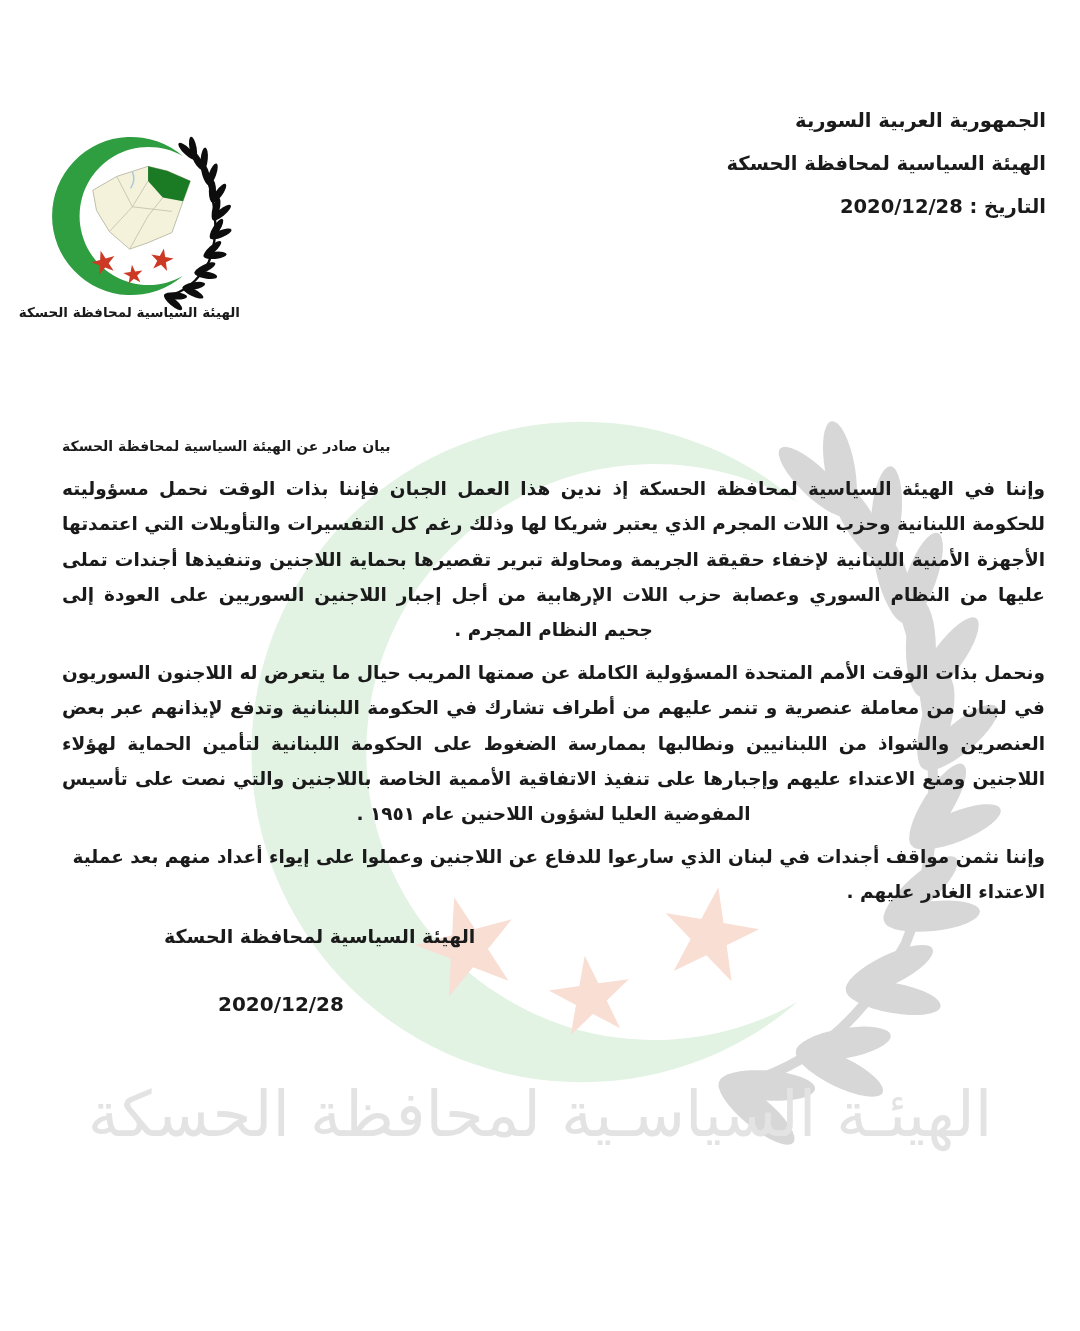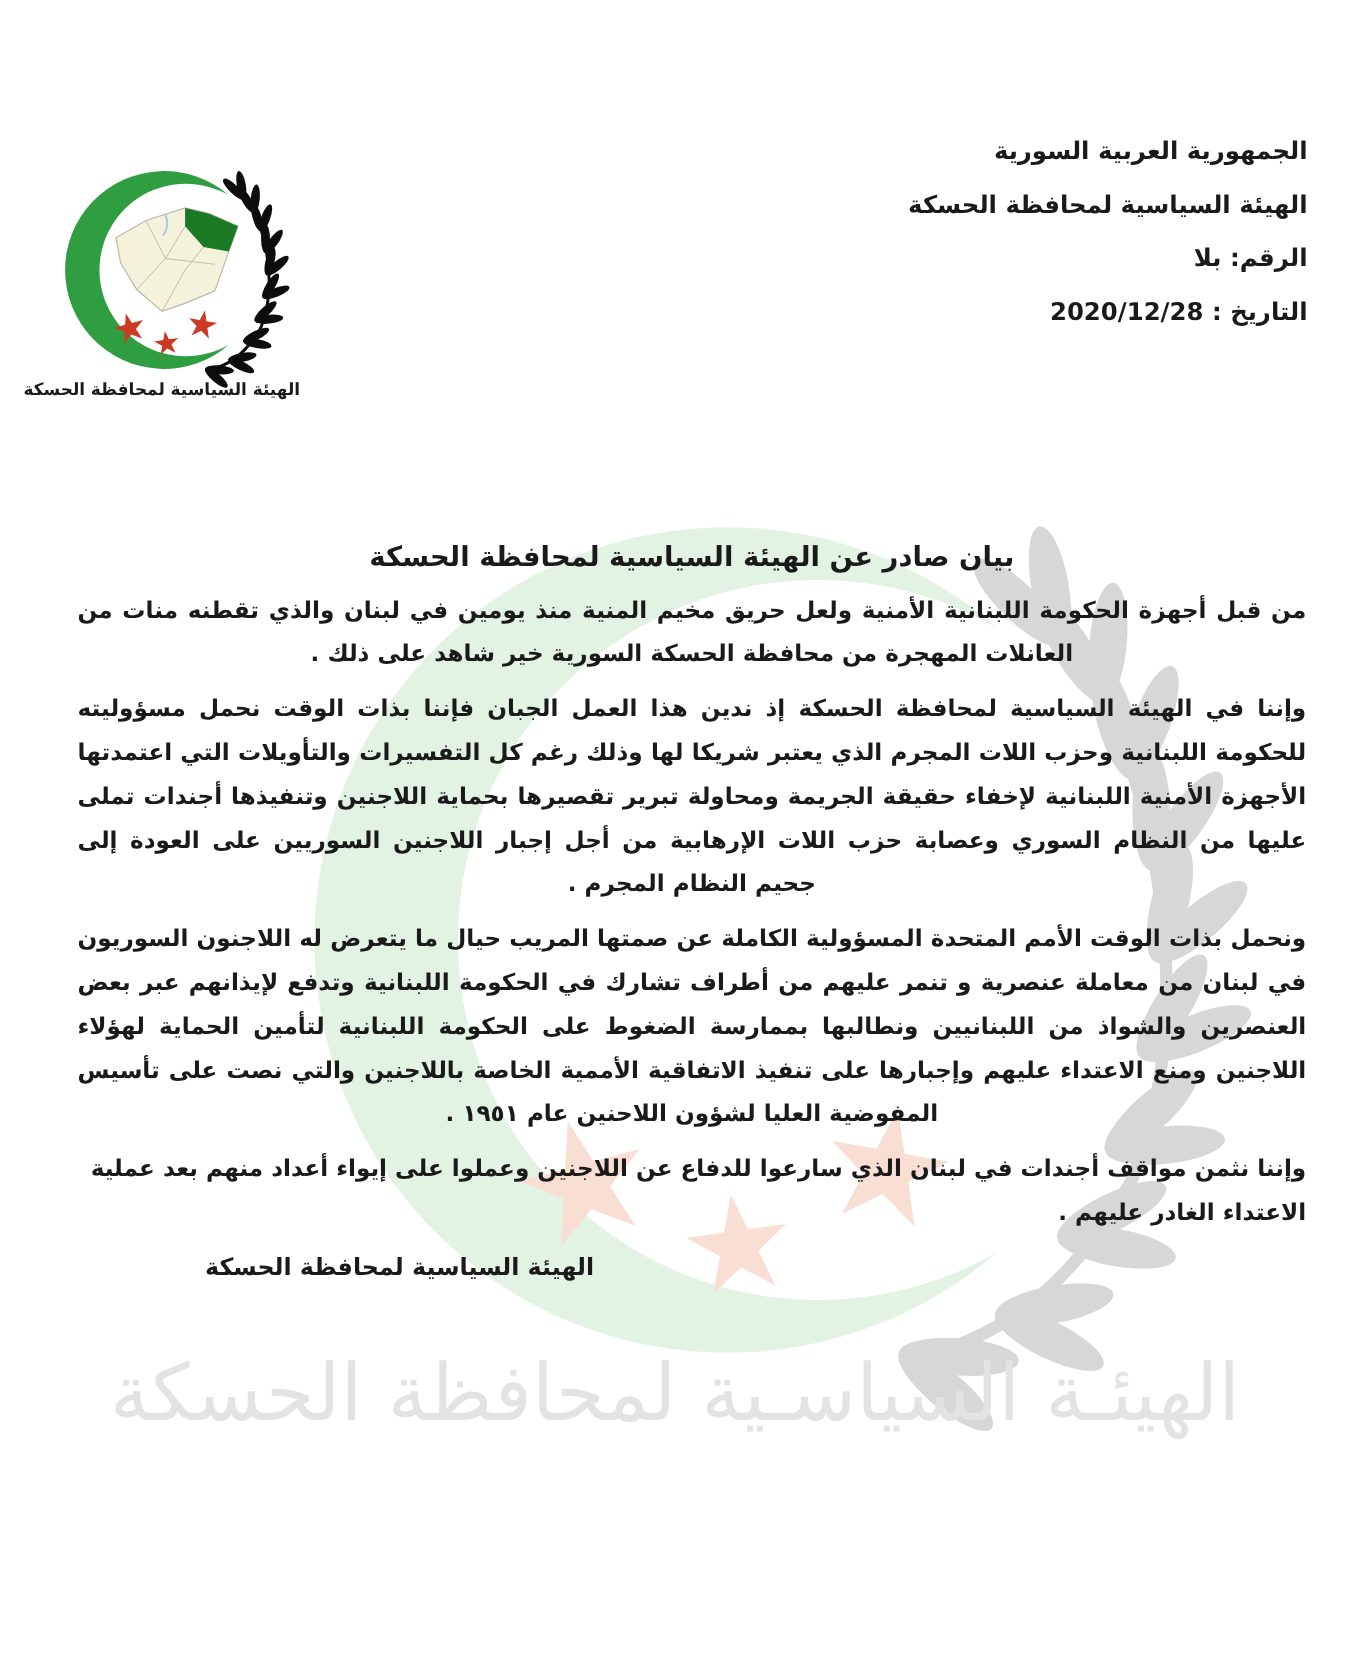--- a/index.html
+++ b/index.html
@@ -29,21 +29,21 @@
   .emblem--full { width:184px; height:184px; display:block; margin:0 auto; }
   .logo-caption { margin-top:-4px; font-size:13.5px; font-weight:bold; direction:rtl; white-space:nowrap; }
 
   .letterhead { position:absolute; top:108px; right:34px; z-index:1; direction:rtl; text-align:right;
                 font-weight:bold; font-size:19.5px; }
   .letterhead > div { margin-bottom:17px; line-height:26px; }
 
   
   .body { position:absolute; left:62px; right:35px; top:429px; z-index:1; direction:rtl;
           font-weight:bold; font-size:18.5px; line-height:35.2px; }
-  .title { font-size:22px; font-weight:bold; margin:0 0 7px 0; text-align:center; }
+  .title { font-size:14px; font-weight:bold; margin:0 0 7px 0; text-align:left; }
   .para { margin:0 0 8px 0; }
   .para.align-right { text-align:right; }
   .para.indent { text-indent:18px; }
   .para.justify { text-align:justify; text-align-last:center; }
   .signature { margin-top:9px; text-align:left; padding-left:102px; font-size:19px; font-weight:bold;
                direction:rtl; }
   .footer-date { margin-top:33px; text-align:left; padding-left:156px; font-size:20px; font-weight:bold;
                  direction:ltr; }
 
   svg { overflow:visible; }
@@ -101,26 +101,25 @@
   <div class="logo">
     <svg class="emblem emblem--full" viewBox="0 0 200 200">
       <use href="#emblem-def"></use>
     </svg>
     <div class="logo-caption">الهيئة السياسية لمحافظة الحسكة</div>
   </div>
 
   <div class="letterhead">
     <div>الجمهورية العربية السورية</div>
     <div>الهيئة السياسية لمحافظة الحسكة</div>
-    <div>الرقم: بلا</div>
     <div>التاريخ : 2020/12/28</div>
   </div>
 
   <main class="body">
     <h1 class="title">بيان صادر عن الهيئة السياسية لمحافظة الحسكة</h1>
-    <p class="para justify">من قبل أجهزة  الحكومة اللبنانية الأمنية ولعل  حريق مخيم المنية منذ يومين في لبنان والذي تقطنه منات من العانلات المهجرة من محافظة الحسكة السورية  خير شاهد على ذلك .</p>
     <p class="para justify">وإننا في الهيئة السياسية لمحافظة الحسكة إذ ندين هذا العمل الجبان  فإننا بذات الوقت نحمل مسؤوليته للحكومة اللبنانية وحزب اللات المجرم الذي يعتبر شريكا  لها وذلك رغم كل التفسيرات والتأويلات التي اعتمدتها الأجهزة الأمنية اللبنانية لإخفاء حقيقة الجريمة ومحاولة  تبرير تقصيرها بحماية اللاجنين وتنفيذها أجندات تملى عليها من النظام السوري وعصابة حزب اللات الإرهابية من أجل إجبار اللاجنين السوريين على العودة إلى جحيم النظام المجرم .</p>
     <p class="para justify">ونحمل بذات الوقت الأمم المتحدة المسؤولية الكاملة عن صمتها المريب  حيال ما  يتعرض له اللاجنون السوريون في لبنان من معاملة عنصرية و تنمر عليهم من أطراف تشارك في الحكومة اللبنانية وتدفع لإيذانهم عبر بعض العنصرين والشواذ من اللبنانيين ونطالبها بممارسة الضغوط على الحكومة اللبنانية لتأمين الحماية لهؤلاء اللاجنين ومنع الاعتداء عليهم وإجبارها  على تنفيذ الاتفاقية الأممية الخاصة  باللاجنين والتي نصت على تأسيس المفوضية العليا لشؤون اللاحنين عام ١٩٥١ .</p>
     <p class="para align-right">وإننا نثمن مواقف أجندات في لبنان الذي سارعوا  للدفاع عن اللاجنين وعملوا على إيواء أعداد منهم بعد عملية الاعتداء الغادر عليهم .</p>
     <div class="signature">الهيئة  السياسية لمحافظة الحسكة</div>
+    <div class="footer-date">2020/12/28</div>
   </main>
 
 </div>
 
 </body></html>

